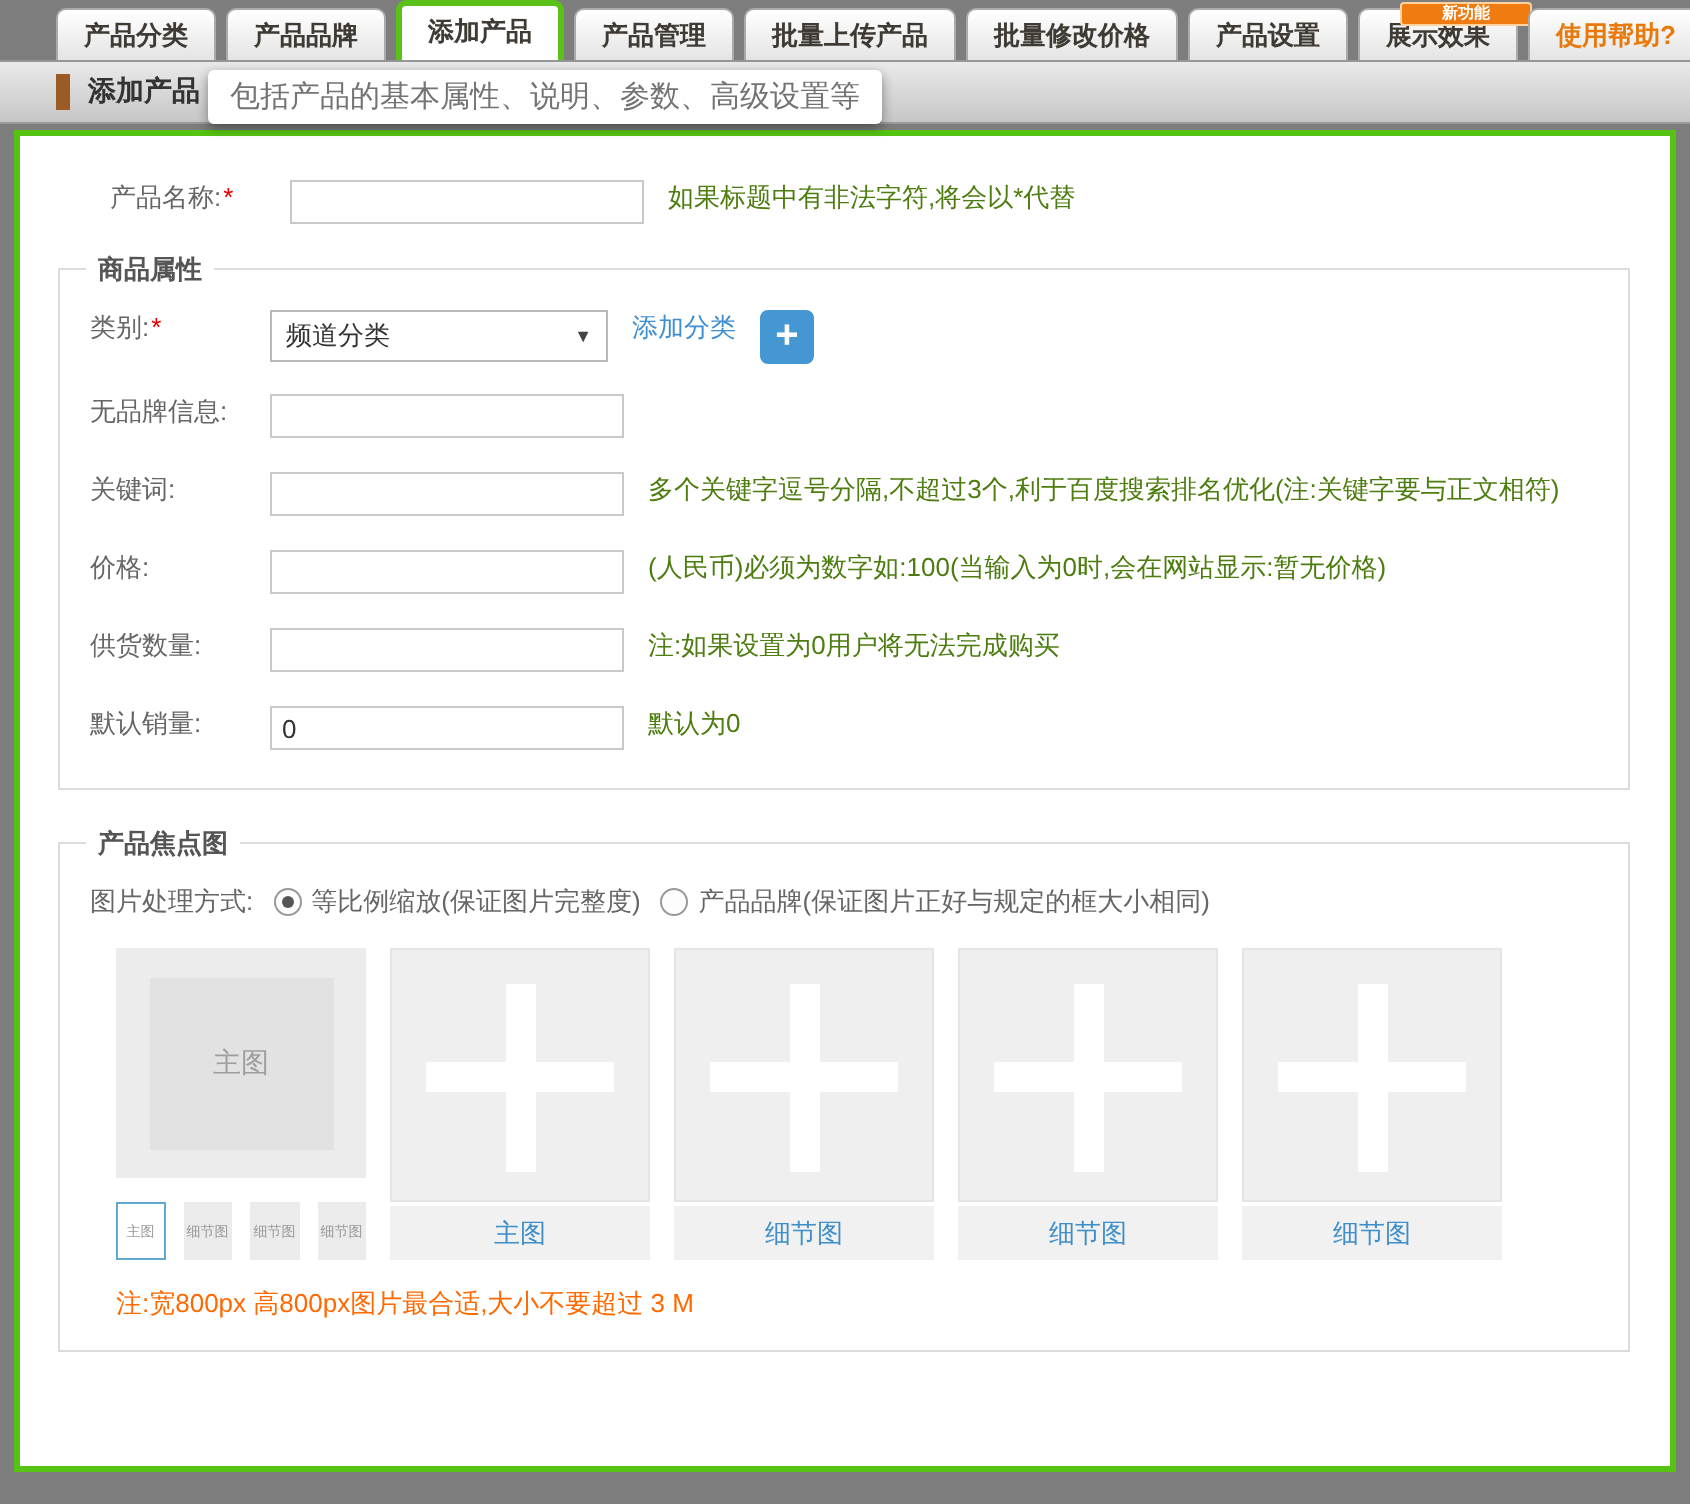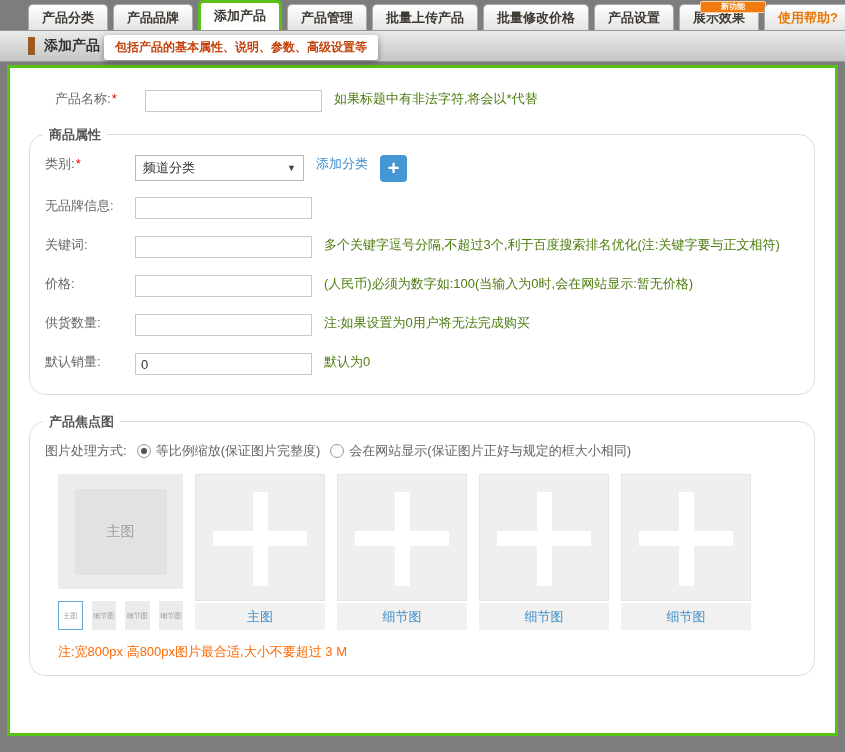--- a/index.html
+++ b/index.html
@@ -39,41 +39,41 @@
     background:linear-gradient(#eaeaea,#c6c6c6);
     border-top:1px solid #969696;border-bottom:1px solid #9a9a9a;
   }
   .crumb-accent{width:7px;height:18px;background:#9c5a24;margin:0 9px 0 28px;}
   .crumb-title{font-size:14px;font-weight:bold;color:#333;}
   
   .tooltip{
     position:absolute;left:104px;top:35px;z-index:6;
     background:#fff;border-radius:3px;
     box-shadow:0 2px 6px rgba(0,0,0,.4);
-    padding:4px 11px;font-size:12px;font-weight:bold;color:#c2410c;
+    padding:4px 11px;font-size:15px;font-weight:normal;color:#737373;
     white-space:nowrap;
   }
   
   .panel{
     margin:3px 7px 0;height:665px;
     border:3px solid #56c313;background:#fff;
     position:relative;overflow:hidden;
   }
   .frow{display:flex;align-items:flex-start;min-height:24px;margin-bottom:15px;}
   .flabel{width:90px;flex-shrink:0;color:#666;}
   .req{color:#e60000;margin-left:1px;}
   .tinput{
     width:165px;height:20px;border:1px solid #c9c9c9;background:#fff;
     font-family:inherit;font-size:13px;color:#333;padding:0 5px;outline:none;
   }
   .note{margin-left:12px;color:#4d7c0f;white-space:nowrap;}
   .name-row{margin:22px 0 20px 45px;}
   
   .fset{
-    margin:0 20px 0 19px;border:1px solid #dcdcdc;border-radius:16px;
+    margin:0 20px 0 19px;border:1px solid #dcdcdc;border-radius:0;
     padding:20px 15px 2px;position:relative;
   }
   .fset .legend{
     position:absolute;top:-9px;left:13px;background:#fff;
     padding:0 6px;font-weight:bold;color:#555;font-size:13px;
   }
   
   .select{
     width:153px;height:24px;border:1px solid #b9b9b9;background:#fff;
     display:flex;align-items:center;justify-content:space-between;
@@ -221,21 +221,21 @@
   </div>
 
   <div class="fset" style="margin-top:26px;padding-bottom:14px;">
     <div class="legend">产品焦点图</div>
 
     <div class="radio-row">
       <span>图片处理方式:</span>
       <span class="radio checked"></span>
       <span>等比例缩放(保证图片完整度)</span>
       <span class="radio"></span>
-      <span>会在网站显示(保证图片正好与规定的框大小相同)</span>
+      <span>产品品牌(保证图片正好与规定的框大小相同)</span>
     </div>
 
     <div class="boxes">
 
       <div class="prevcol">
         <div class="prev-main">
           <div class="prev-inner">主图</div>
         </div>
         <div class="thumbs">
           <div class="thumb selected">主图</div>

